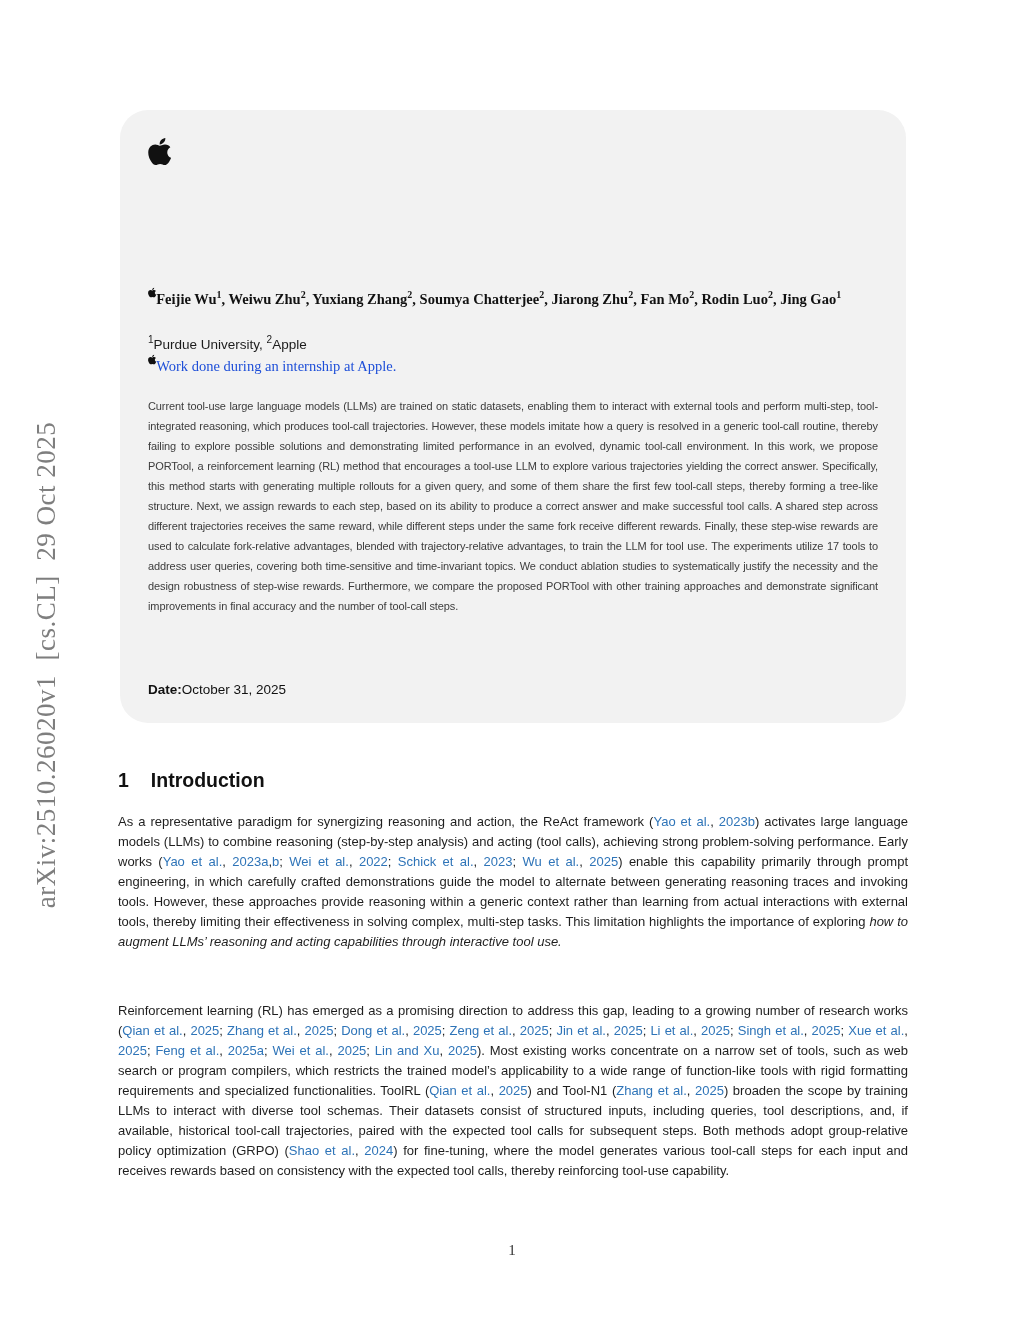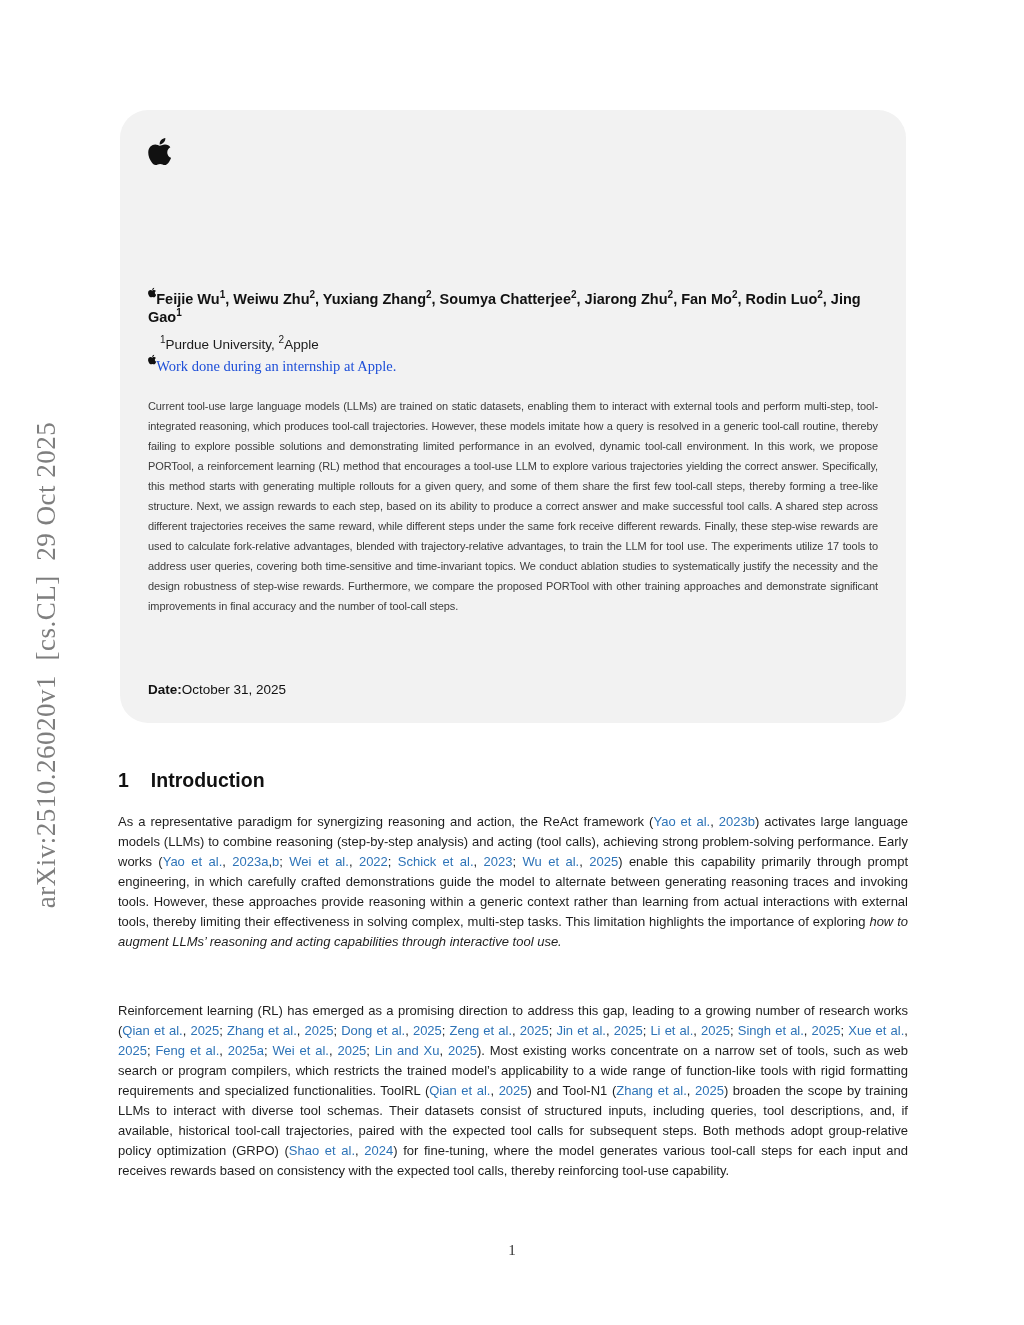--- a/index.html
+++ b/index.html
@@ -37,28 +37,28 @@
 
   .paper-title {
     position: absolute; left: 28px; top: 93px; right: 24px;
     font-size: 33px; line-height: 37px;
     font-weight: 700; color: #111;
     letter-spacing: -0.4px;
   }
 
   .authors {
     position: absolute; left: 28px; top: 177px; right: 20px;
-    font-size: 14.5px; font-weight: 700; color: #111;
+    font-size: 14.5px; font-weight: 700; color: #111; font-family: Liberation Serif, serif;
   }
   .authors sup { font-size: 10px; font-weight: 700; }
   .authors .seg-icon svg { height: 11px; fill: #111; vertical-align: super; }
 
   .affiliations {
     position: absolute; left: 28px; top: 224px;
-    font-size: 13.5px; color: #1c1c1c; margin-left: 12px;
+    font-size: 13.5px; color: #1c1c1c;
   }
   .affiliations sup { font-size: 10px; }
 
   .footnote {
     position: absolute; left: 28px; top: 244px;
     font-family: "Liberation Serif", serif;
     font-size: 14.5px; color: #1d4ed8;
   }
   .footnote .seg-icon svg { height: 11px; fill: #111; vertical-align: super; }
 

